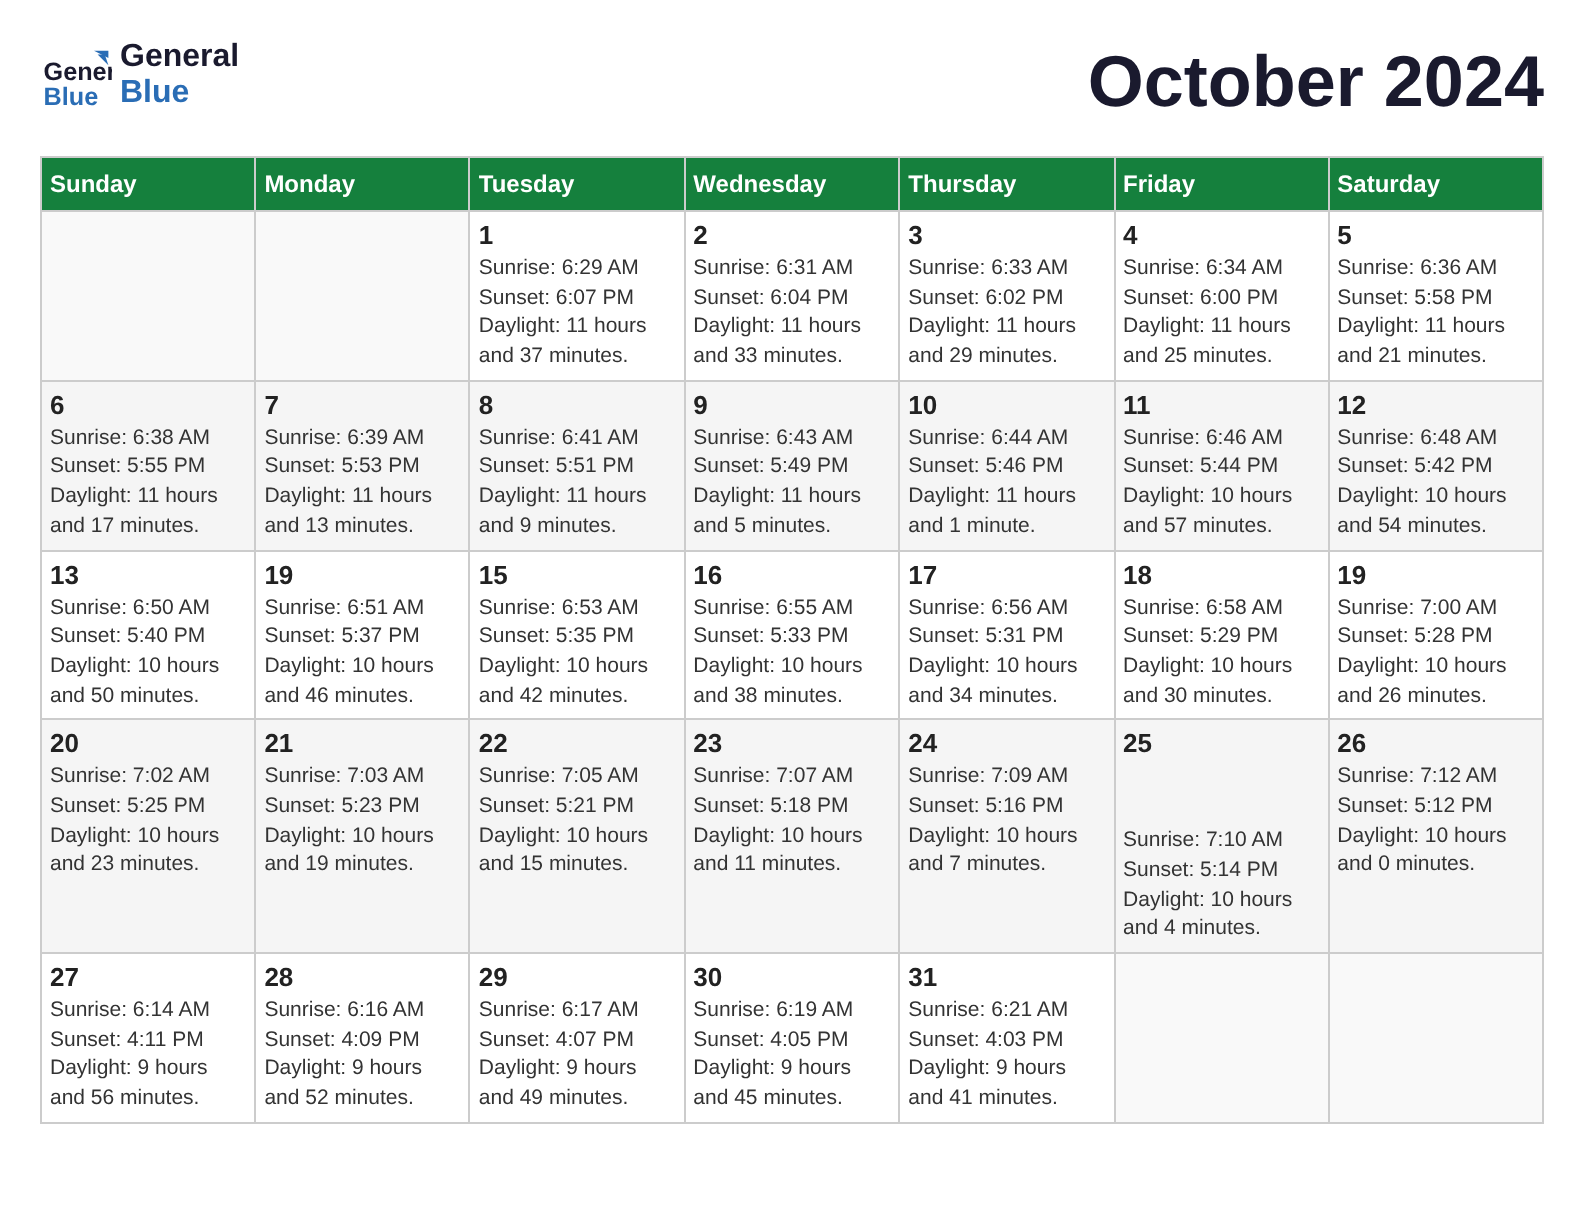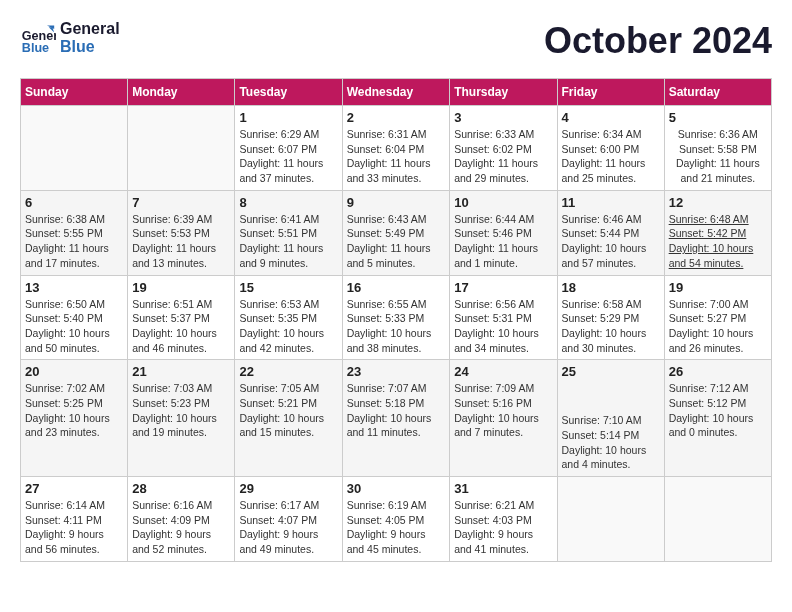--- a/index.html
+++ b/index.html
@@ -36,21 +36,21 @@
     .subtitle {
       font-size: 14px;
       color: #444;
     }
     table {
       width: 100%;
       border-collapse: collapse;
       font-size: 11px;
     }
     thead tr th {
-      background-color: #be185d;
+      background-color: #15803d;
       color: #fff;
       padding: 6px 4px;
       text-align: left;
       font-size: 12px;
       font-weight: bold;
       border: 1px solid #ccc;
     }
     tbody tr td {
       border: 1px solid #ccc;
       vertical-align: top;
@@ -133,21 +133,21 @@
 Daylight: 11 hours and 29 minutes.</div>
         </td>
         <td>
           <div class="day-number">4</div>
           <div class="day-detail" style="white-space: pre-line;">Sunrise: 6:34 AM
 Sunset: 6:00 PM
 Daylight: 11 hours and 25 minutes.</div>
         </td>
         <td>
           <div class="day-number">5</div>
-          <div class="day-detail" style="white-space: pre-line; text-align: center;">Sunrise: 6:36 AM
+          <div class="day-detail" style="white-space: pre-line;">Sunrise: 6:36 AM
 Sunset: 5:58 PM
 Daylight: 11 hours and 21 minutes.</div>
         </td>
       </tr>
       <tr>
         <td>
           <div class="day-number">6</div>
           <div class="day-detail" style="white-space: pre-line;">Sunrise: 6:38 AM
 Sunset: 5:55 PM
 Daylight: 11 hours and 17 minutes.</div>
@@ -177,21 +177,21 @@
 Daylight: 11 hours and 1 minute.</div>
         </td>
         <td>
           <div class="day-number">11</div>
           <div class="day-detail" style="white-space: pre-line;">Sunrise: 6:46 AM
 Sunset: 5:44 PM
 Daylight: 10 hours and 57 minutes.</div>
         </td>
         <td>
           <div class="day-number">12</div>
-          <div class="day-detail" style="white-space: pre-line; text-decoration: underline;">Sunrise: 6:48 AM
+          <div class="day-detail" style="white-space: pre-line;">Sunrise: 6:48 AM
 Sunset: 5:42 PM
 Daylight: 10 hours and 54 minutes.</div>
         </td>
       </tr>
       <tr>
         <td>
           <div class="day-number">13</div>
           <div class="day-detail" style="white-space: pre-line;">Sunrise: 6:50 AM
 Sunset: 5:40 PM
 Daylight: 10 hours and 50 minutes.</div>
@@ -222,21 +222,21 @@
         </td>
         <td>
           <div class="day-number">18</div>
           <div class="day-detail" style="white-space: pre-line;">Sunrise: 6:58 AM
 Sunset: 5:29 PM
 Daylight: 10 hours and 30 minutes.</div>
         </td>
         <td>
           <div class="day-number">19</div>
           <div class="day-detail" style="white-space: pre-line;">Sunrise: 7:00 AM
-Sunset: 5:27 PM
+Sunset: 5:28 PM
 Daylight: 10 hours and 26 minutes.</div>
         </td>
       </tr>
       <tr>
         <td>
           <div class="day-number">20</div>
           <div class="day-detail" style="white-space: pre-line;">Sunrise: 7:02 AM
 Sunset: 5:25 PM
 Daylight: 10 hours and 23 minutes.</div>
         </td>

